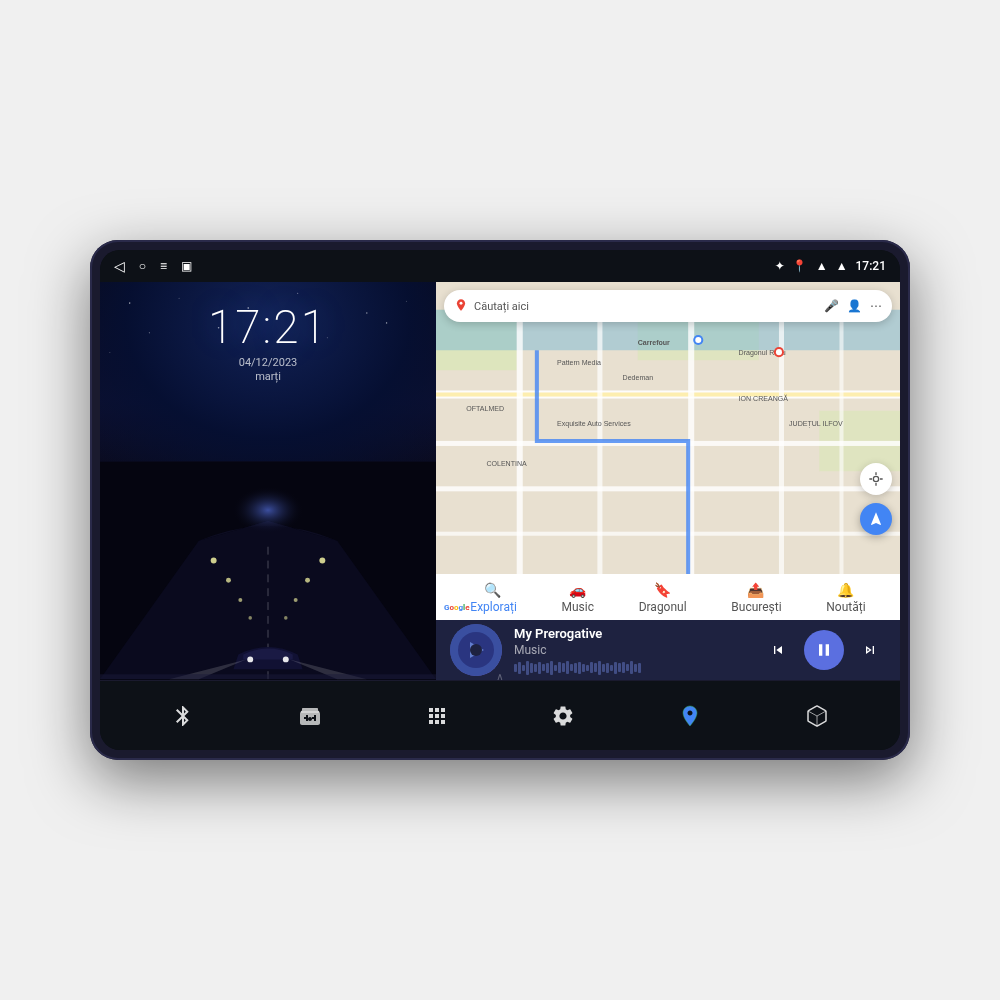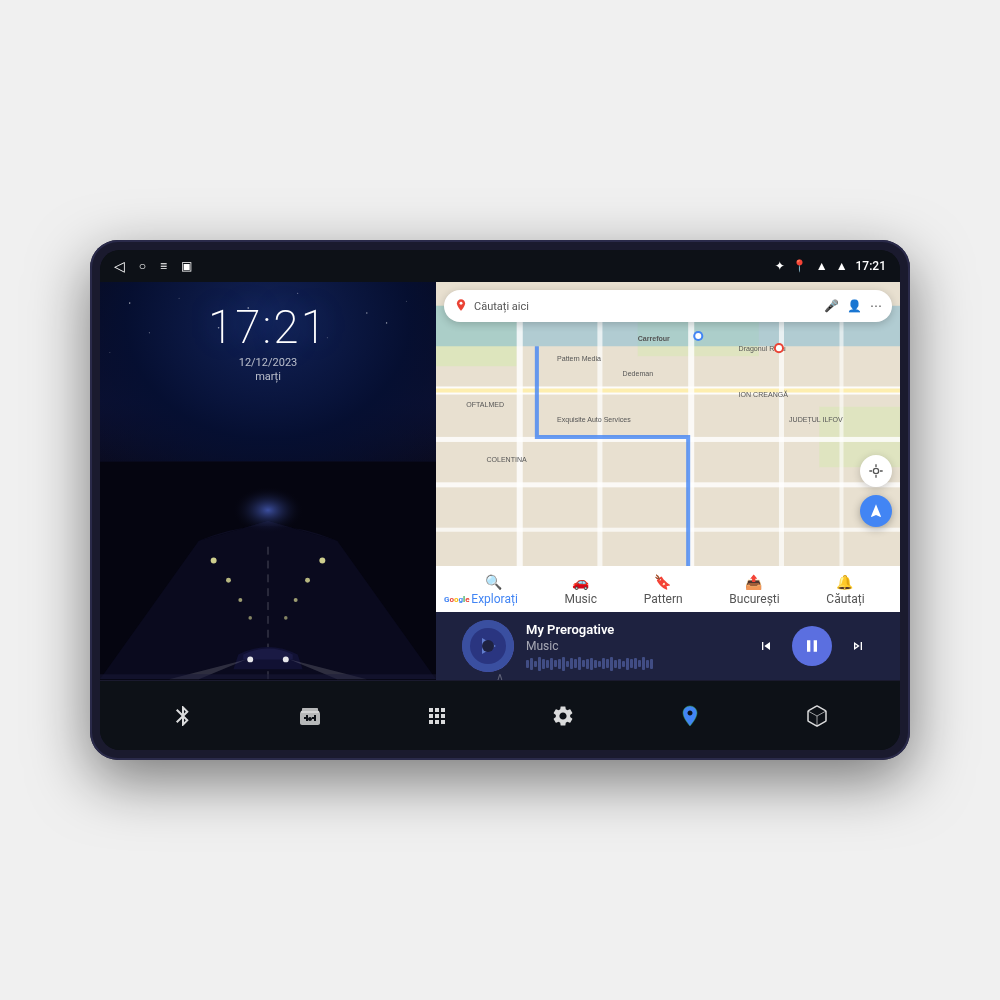--- a/index.html
+++ b/index.html
@@ -266,25 +266,25 @@
     .map-nav-tab-label {
       font-size: 12px;
       color: #555;
     }
 
     .map-nav-tab.active .map-nav-tab-icon { color: #4285f4; }
     .map-nav-tab.active .map-nav-tab-label { color: #4285f4; }
 
     
     .music-player {
-      height: 68px;
+      height: 60px;
       background: #1e2240;
       display: flex;
       align-items: center;
-      padding: 0 26px;
+      padding: 0 14px;
       gap: 12px;
     }
 
     .music-album-art {
       width: 52px;
       height: 52px;
       border-radius: 50%;
       background: linear-gradient(135deg, #3a4fa0, #6060c0);
       display: flex;
       align-items: center;
@@ -442,21 +442,21 @@
           <circle cx="310" cy="18" r="0.5" fill="white" opacity="0.4"></circle>
           <circle cx="50" cy="50" r="0.6" fill="white" opacity="0.5"></circle>
           <circle cx="120" cy="45" r="0.8" fill="white" opacity="0.6"></circle>
           <circle cx="230" cy="55" r="0.5" fill="white" opacity="0.5"></circle>
           <circle cx="290" cy="40" r="0.7" fill="white" opacity="0.7"></circle>
           <circle cx="10" cy="70" r="0.5" fill="white" opacity="0.4"></circle>
           <circle cx="180" cy="60" r="0.6" fill="white" opacity="0.6"></circle>
         </svg>
 
         <div class="lock-time">17:21</div>
-        <div class="lock-date">12/12/2023</div>
+        <div class="lock-date">04/12/2023</div>
         <div class="lock-day">marți</div>
 
         <div class="tunnel-image">
           <svg class="tunnel-svg" viewBox="0 0 340 220" xmlns="http://www.w3.org/2000/svg">
 
             <rect width="340" height="220" fill="#050510"></rect>
 
             <path d="M0,220 L100,80 L170,60 L240,80 L340,220 Z" fill="#0a0a1e"></path>
 
             <path d="M100,80 Q170,50 240,80 L170,60 Z" fill="#0d0d22"></path>
@@ -582,29 +582,29 @@
               <div class="map-nav-tab active">
                 <span class="map-nav-tab-icon">🔍</span>
                 <span class="map-nav-tab-label">Explorați</span>
               </div>
               <div class="map-nav-tab">
                 <span class="map-nav-tab-icon">🚗</span>
                 <span class="map-nav-tab-label">Music</span>
               </div>
               <div class="map-nav-tab">
                 <span class="map-nav-tab-icon">🔖</span>
-                <span class="map-nav-tab-label">Pattern</span>
+                <span class="map-nav-tab-label">Dragonul</span>
               </div>
               <div class="map-nav-tab">
                 <span class="map-nav-tab-icon">📤</span>
                 <span class="map-nav-tab-label">București</span>
               </div>
               <div class="map-nav-tab">
                 <span class="map-nav-tab-icon">🔔</span>
-                <span class="map-nav-tab-label">Căutați</span>
+                <span class="map-nav-tab-label">Noutăți</span>
               </div>
             </div>
           </div>
         </div>
 
         <div class="music-player">
           <div class="music-album-art">
             <svg width="52" height="52" viewBox="0 0 52 52">
               <circle cx="26" cy="26" r="26" fill="#3a4fa0"></circle>
               <circle cx="26" cy="26" r="18" fill="#2a3580"></circle>

